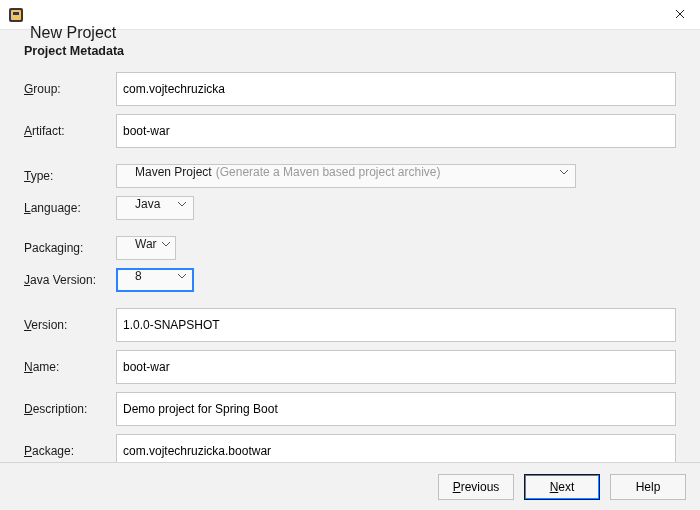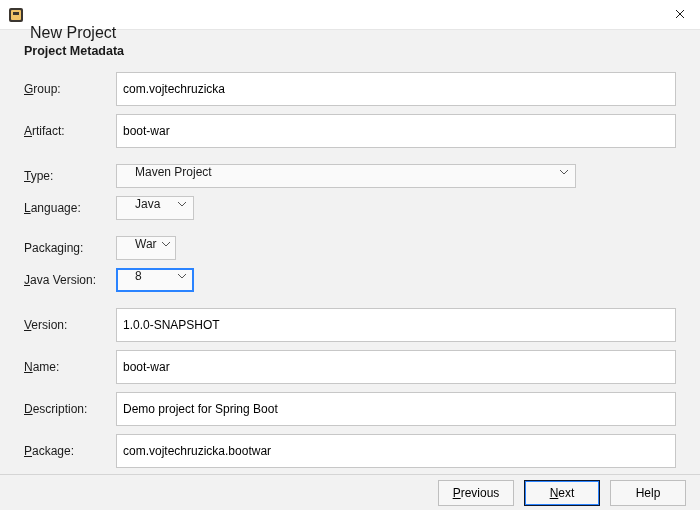--- a/index.html
+++ b/index.html
@@ -97,21 +97,21 @@
   .combo .spacer { flex: 1; }
   .combo .chev {
     width: 14px; height: 14px;
     display: flex; align-items: center; justify-content: center;
     margin-left: 4px;
   }
   .combo .chev svg { width: 8px; height: 5px; }
   .footer {
     position: absolute;
     left: 0; right: 0; bottom: 0;
-    height: 36px;
+    height: 48px;
     border-top: 1px solid #d5d5d5;
     display: flex;
     align-items: center;
     justify-content: flex-end;
     gap: 10px;
     padding: 0 14px;
     background: #f2f2f2;
   }
   button.btn {
     height: 26px;
@@ -170,20 +170,21 @@
           <input class="text" value="boot-war" style="">
         </div>
     </div>
     <div class="gap-md"></div>
 
     <div class="row">
       <div class="lbl"><span class="ul">T</span><span>ype:</span></div>
       <div class="field-cell">
         <div class="combo" style="width:460px">
           <span>Maven Project</span>
+          <span class="hint">(Generate a Maven based project archive)</span>
           <span class="spacer"></span>
           <span class="chev">
               <svg viewBox="0 0 8 5">
                 <path d="M0 0 L4 4 L8 0" fill="none" stroke="#555" stroke-width="1"></path>
               </svg>
             </span>
         </div>
       </div>
     </div>
     <div class="gap-sm"></div>

